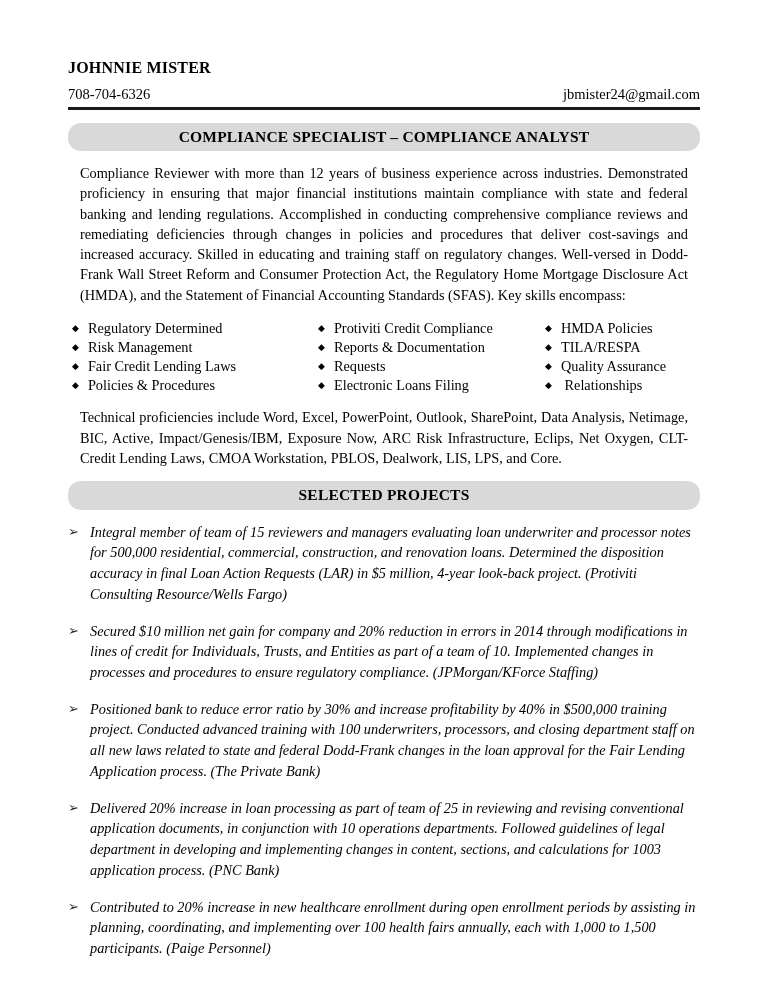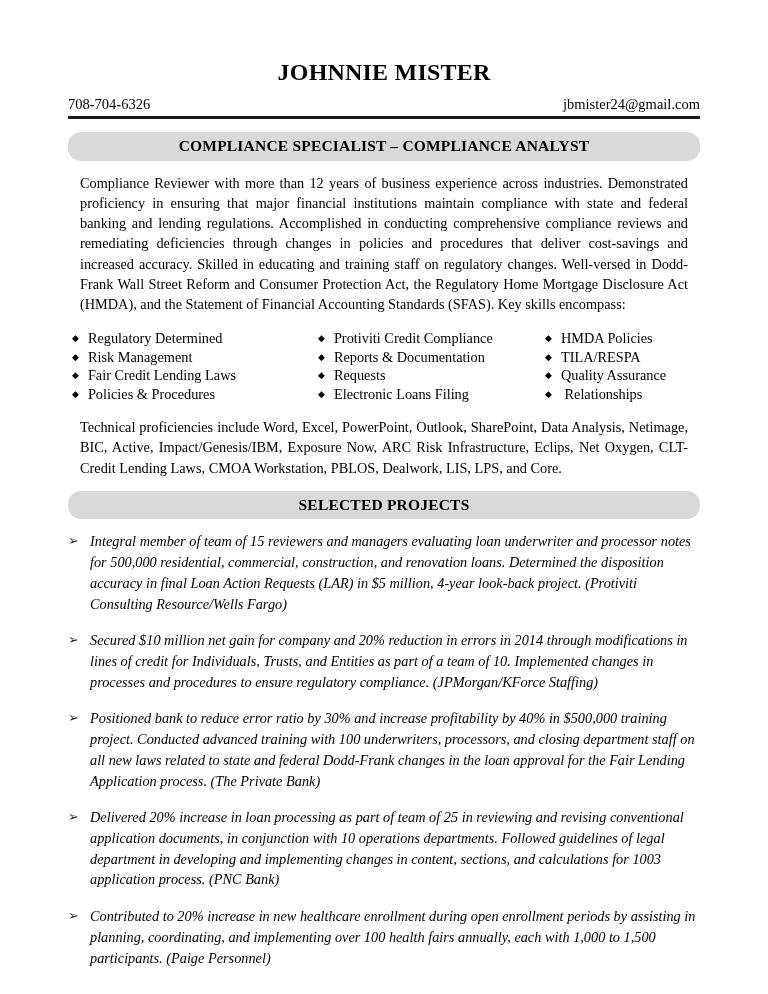--- a/index.html
+++ b/index.html
@@ -21,22 +21,21 @@
     background: #ffffff;
     box-sizing: border-box;
     padding: 50px 68px 0 68px;
   }
   .content {
     width: 632px;
   }
 
   
   .name {
-    text-align: center;
-    font-size: 24px;
+    font-size: 16px;
     font-weight: bold;
     letter-spacing: 0.2px;
     margin: 8px 0 0 0;
     line-height: 1.2;
   }
   .location {
     text-align: center;
     font-size: 14.5px;
     margin: 14px 0 0 0;
     line-height: 1.2;

